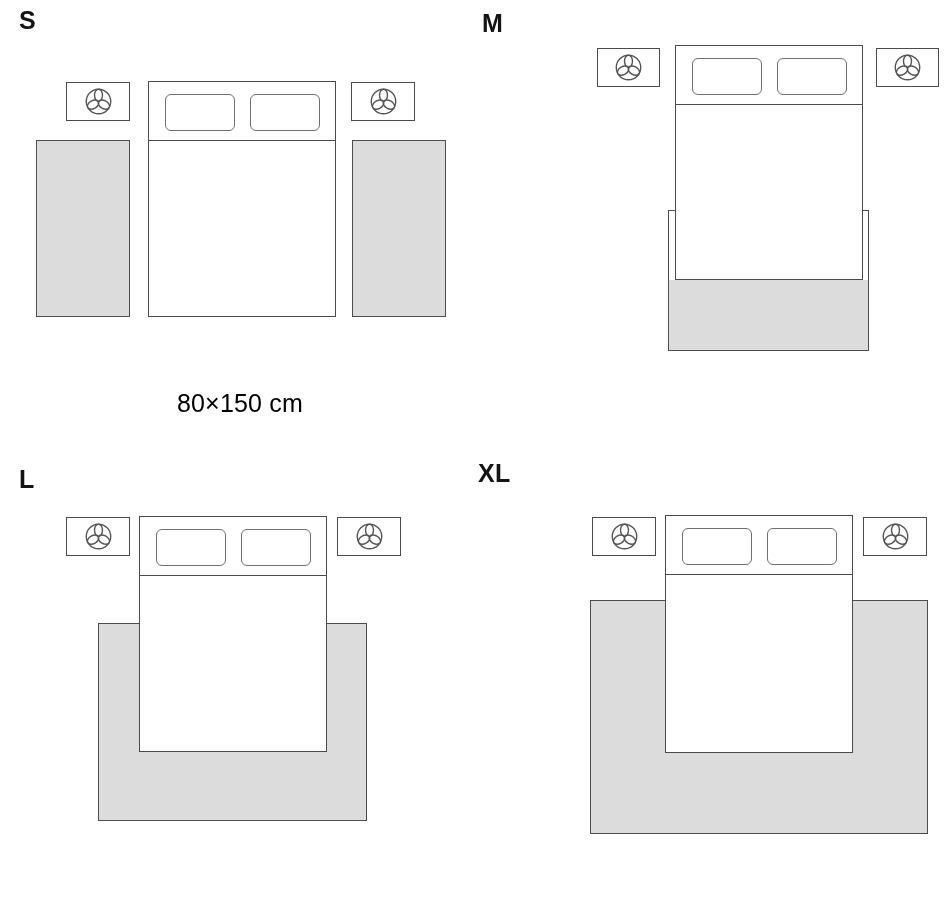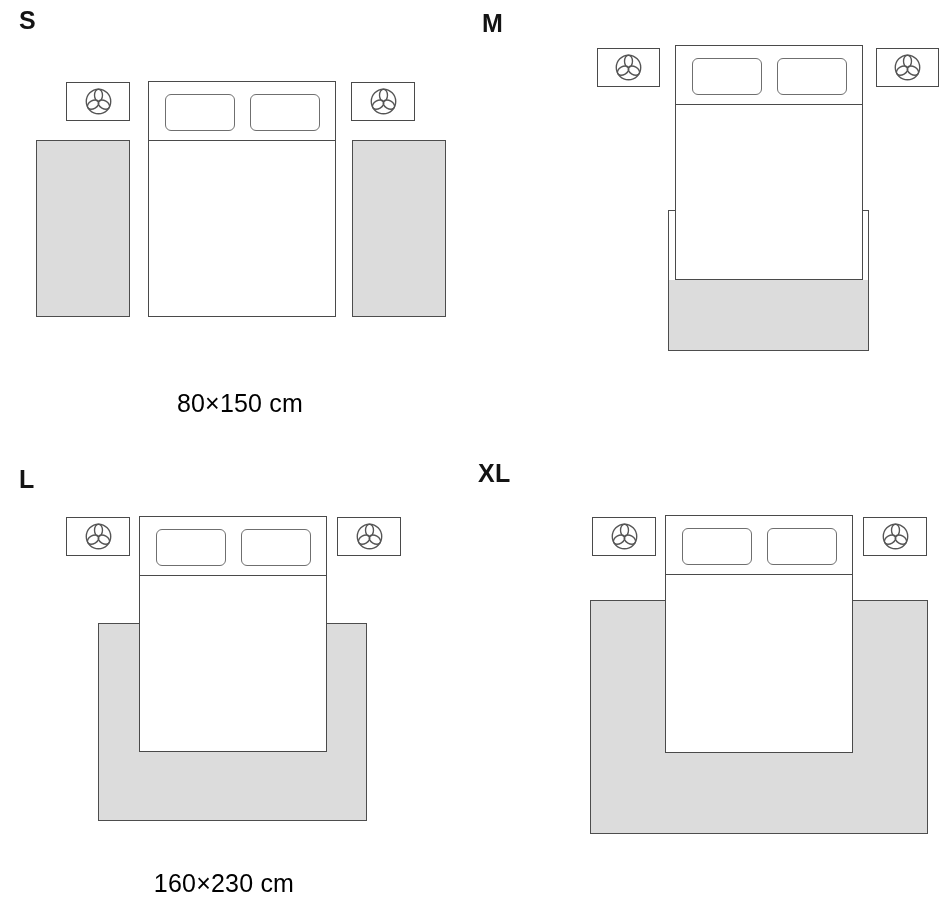--- a/index.html
+++ b/index.html
@@ -166,21 +166,20 @@
     </svg>
   </div>
 
   <div class="abs bed" style="left:139px;top:516px;width:188px;height:236px;">
     <div class="bed-head">
       <div class="pillow"></div>
       <div class="pillow"></div>
     </div>
   </div>
 
-  <div class="abs caption" style="left:224px;top:869px;">160×230 cm</div>
 
   <div class="abs size-label" style="left:478px;top:460px;">XL</div>
 
   <div class="abs rug" style="left:590px;top:600px;width:338px;height:234px;"></div>
 
   <div class="abs nightstand" style="left:592px;top:517px;width:64px;height:39px;">
     <svg class="plant" width="33" height="33" viewBox="0 0 34 34">
       <circle cx="17" cy="17" r="12.6"></circle>
       <g>
           <ellipse cx="17" cy="10.6" rx="4.1" ry="6.4"></ellipse>

